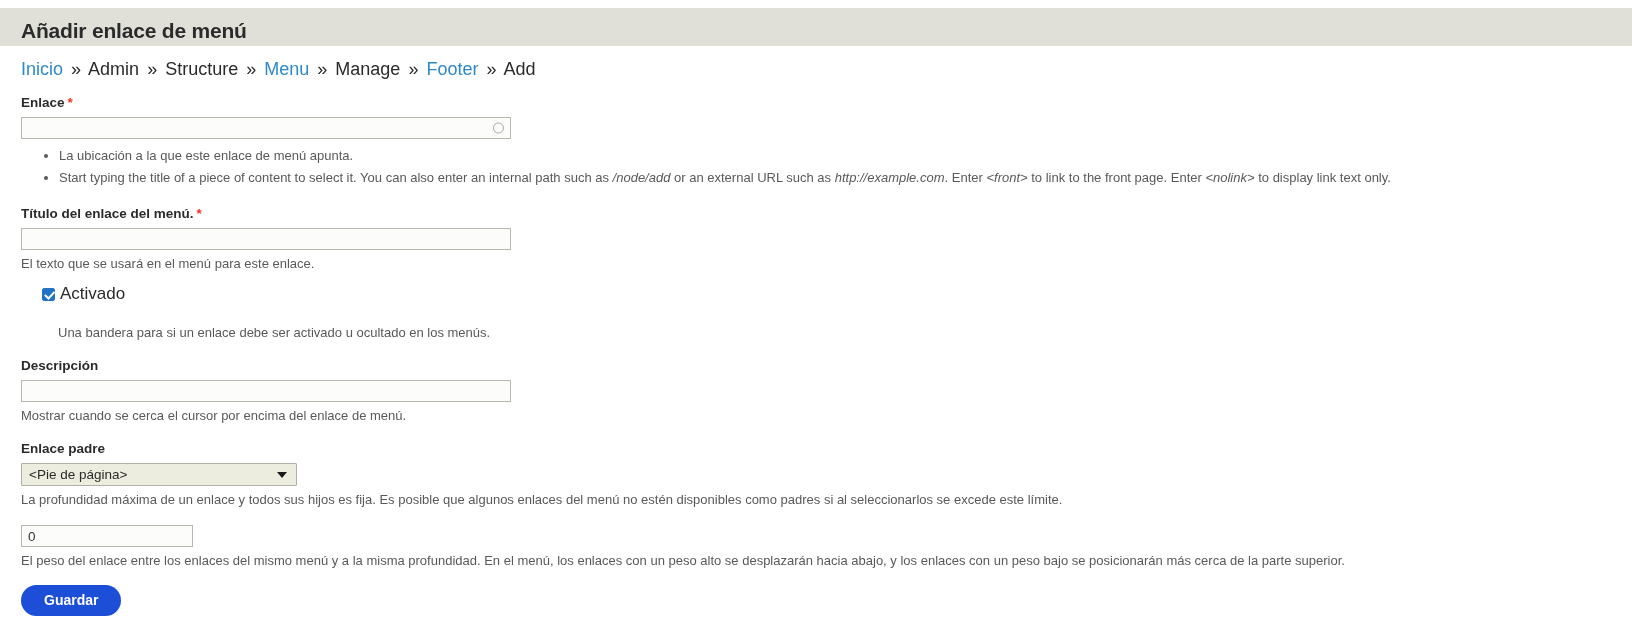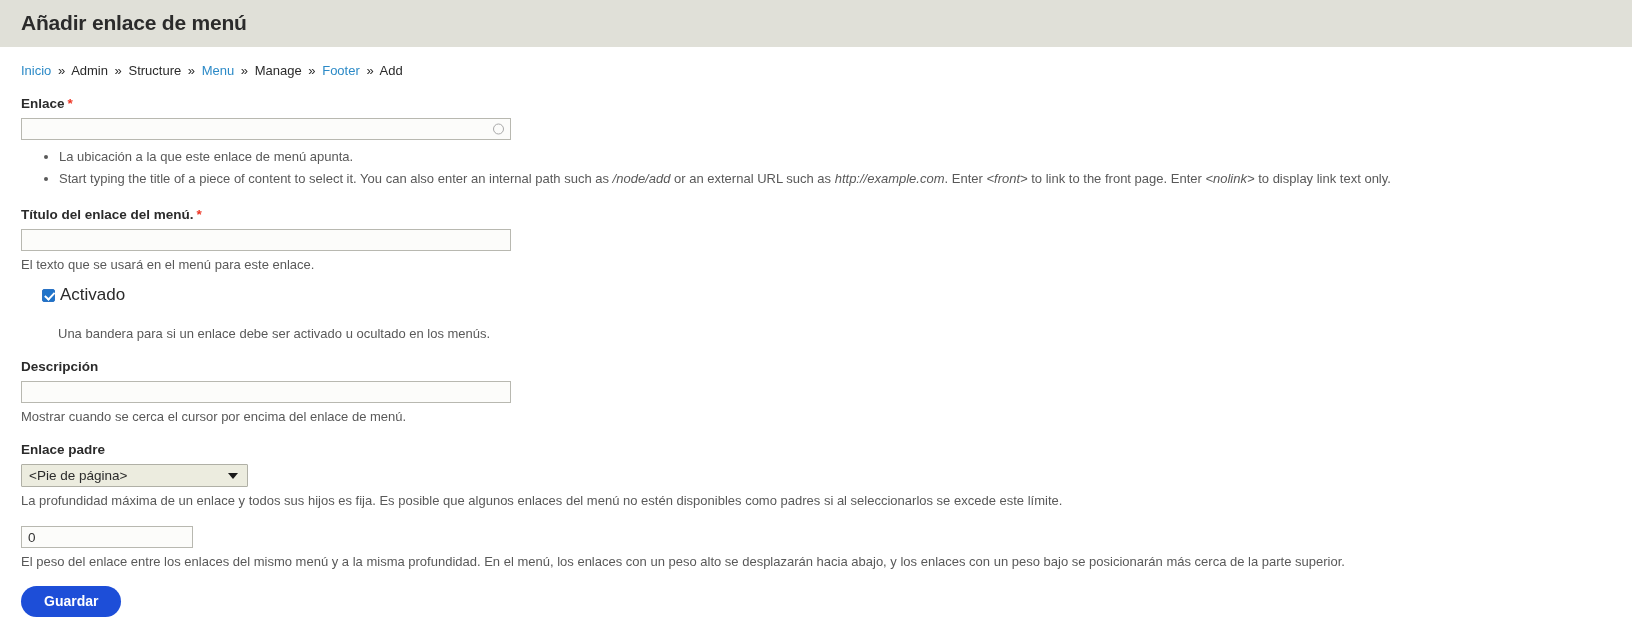--- a/index.html
+++ b/index.html
@@ -12,43 +12,44 @@
     background: #ffffff;
     font-family: "Liberation Sans", sans-serif;
     font-size: 13px;
     color: #1a1a1a;
     overflow: hidden;
   }
 
   
   .page-header {
     background: #e0e0d8;
-    height: 47px;
+    height: 38px;
     box-sizing: border-box;
     padding: 10px 0 0 21px;
+    margin-top: 8px;
   }
   .page-title {
     font-size: 21px;
     font-weight: bold;
     color: #2b2b2b;
     letter-spacing: -0.2px;
     line-height: 26px;
     margin: 0;
   }
 
   
   .content {
     padding: 0 21px;
     box-sizing: border-box;
   }
 
   
   .breadcrumb {
     margin-top: 15px;
-    font-size: 13px;
+    font-size: 18px;
     line-height: 17px;
     color: #2b2b2b;
     white-space: nowrap;
   }
   .breadcrumb .crumb-link {
     color: #2c8ac7;
     text-decoration: none;
   }
   .breadcrumb .crumb-plain {
     color: #2b2b2b;
@@ -171,21 +172,21 @@
   }
 
   
   .select-wrap {
     position: relative;
     display: inline-block;
   }
   .styled-select {
     -webkit-appearance: none;
     appearance: none;
-    width: 227px;
+    width: 276px;
     height: 23px;
     box-sizing: border-box;
     border: 1px solid #b0b0a6;
     background: #ececdf;
     font-family: "Liberation Sans", sans-serif;
     font-size: 13.5px;
     color: #2b2b2b;
     padding: 1px 24px 1px 7px;
     outline: none;
     border-radius: 1px;

